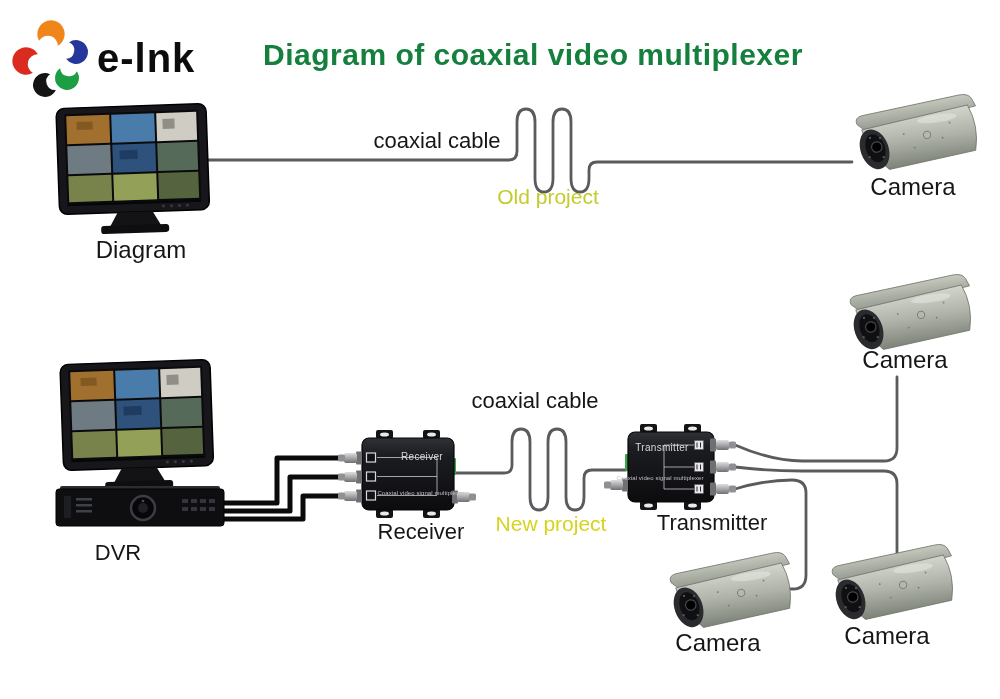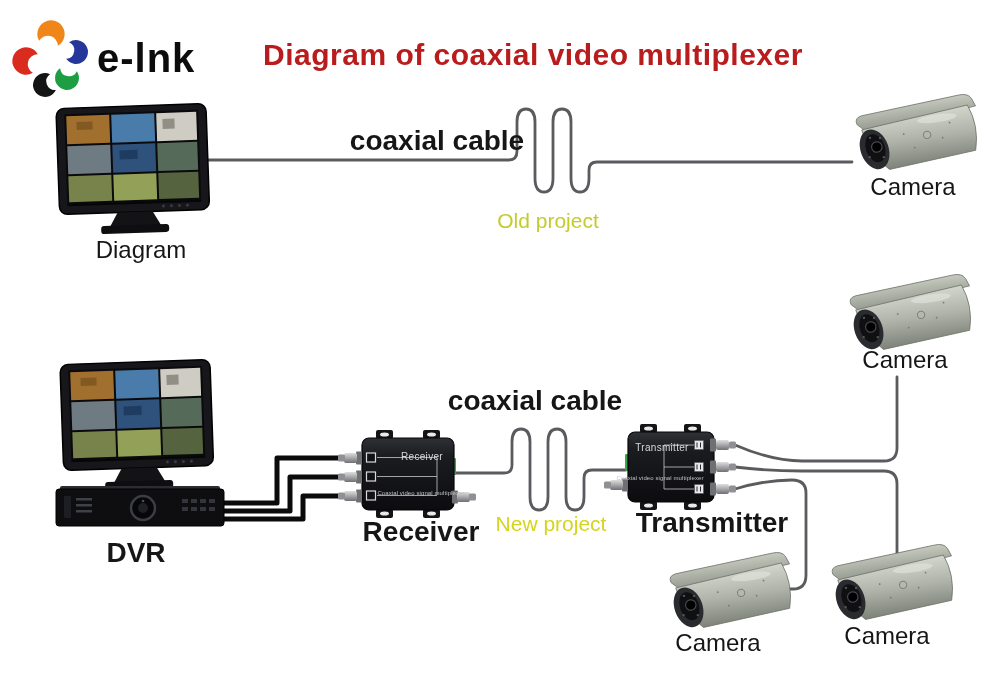--- a/index.html
+++ b/index.html
@@ -2,23 +2,23 @@
 <html><head>
 <meta charset="utf-8">
 <style>
   html,body{margin:0;padding:0;}
   body{width:1000px;height:699px;background:#ffffff;position:relative;overflow:hidden;
        font-family:"Liberation Sans",sans-serif;}
   #stage{position:absolute;left:0;top:0;width:1000px;height:699px;margin-top:11px;}
   svg{position:absolute;left:0;top:0;}
   .lbl{position:absolute;transform:translate(-50%,-50%);white-space:nowrap;color:#161616;z-index:5;}
   .t22{font-size:24px;}
-  .t23{font-size:28px;font-weight:bold;}
+  .t23{font-size:22px;}
   .t21{font-size:21px;}
-  .title{font-size:30px;font-weight:700;color:#b91c1c;letter-spacing:0.5px;}
+  .title{font-size:30px;font-weight:700;color:#15803d;letter-spacing:0.5px;}
   .logo-text{font-size:40px;font-weight:700;color:#0c0c0c;transform:translate(0,-50%);letter-spacing:1px;}
   .proj-old{color:#c3cc2b;font-weight:400;}
   .proj-new{color:#d6d41c;font-weight:400;}
   .boxprint{color:#d8d9db;font-size:10px;letter-spacing:0.3px;}
   .boxprint-sub{color:#bfc0c4;font-size:6px;letter-spacing:0.1px;}
 </style>
 </head>
 <body>
 
 <div id="stage">
@@ -214,27 +214,27 @@
           <rect x="610" y="469" width="13" height="10" rx="2" fill="url(#gBnc)"></rect>
           <rect x="604" y="470.5" width="7" height="7" rx="1.5" fill="#909094"></rect>
     </g>
   </g>
 </svg>
 
 <div class="lbl logo-text" style="left:97px;top:47px;">e-lnk</div>
 <div class="lbl title" style="left:533px;top:44px;">Diagram of coaxial video multiplexer</div>
 
 <div class="lbl t23" style="left:437px;top:130px;">coaxial cable</div>
-<div class="lbl t21 proj-old" style="left:548px;top:210px;">Old project</div>
+<div class="lbl t21 proj-old" style="left:548px;top:186px;">Old project</div>
 <div class="lbl t22" style="left:141px;top:239px;">Diagram</div>
 <div class="lbl t22" style="left:913px;top:176px;">Camera</div>
 
 <div class="lbl t23" style="left:535px;top:390px;">coaxial cable</div>
 <div class="lbl t21 proj-new" style="left:551px;top:513px;">New project</div>
-<div class="lbl t23" style="left:136px;top:542px;">DVR</div>
+<div class="lbl t23" style="left:118px;top:542px;">DVR</div>
 <div class="lbl t23" style="left:421px;top:521px;">Receiver</div>
 <div class="lbl t23" style="left:712px;top:512px;">Transmitter</div>
 <div class="lbl t22" style="left:905px;top:349px;">Camera</div>
 <div class="lbl t22" style="left:718px;top:632px;">Camera</div>
 <div class="lbl t22" style="left:887px;top:625px;">Camera</div>
 
 <div class="lbl boxprint" style="left:422px;top:445px;">Receiver</div>
 <div class="lbl boxprint-sub" style="left:421px;top:482px;">Coaxial video signal multiplexer</div>
 <div class="lbl boxprint" style="left:662px;top:436px;">Transmitter</div>
 <div class="lbl boxprint-sub" style="left:660px;top:467px;">Coaxial video signal multiplexer</div>

